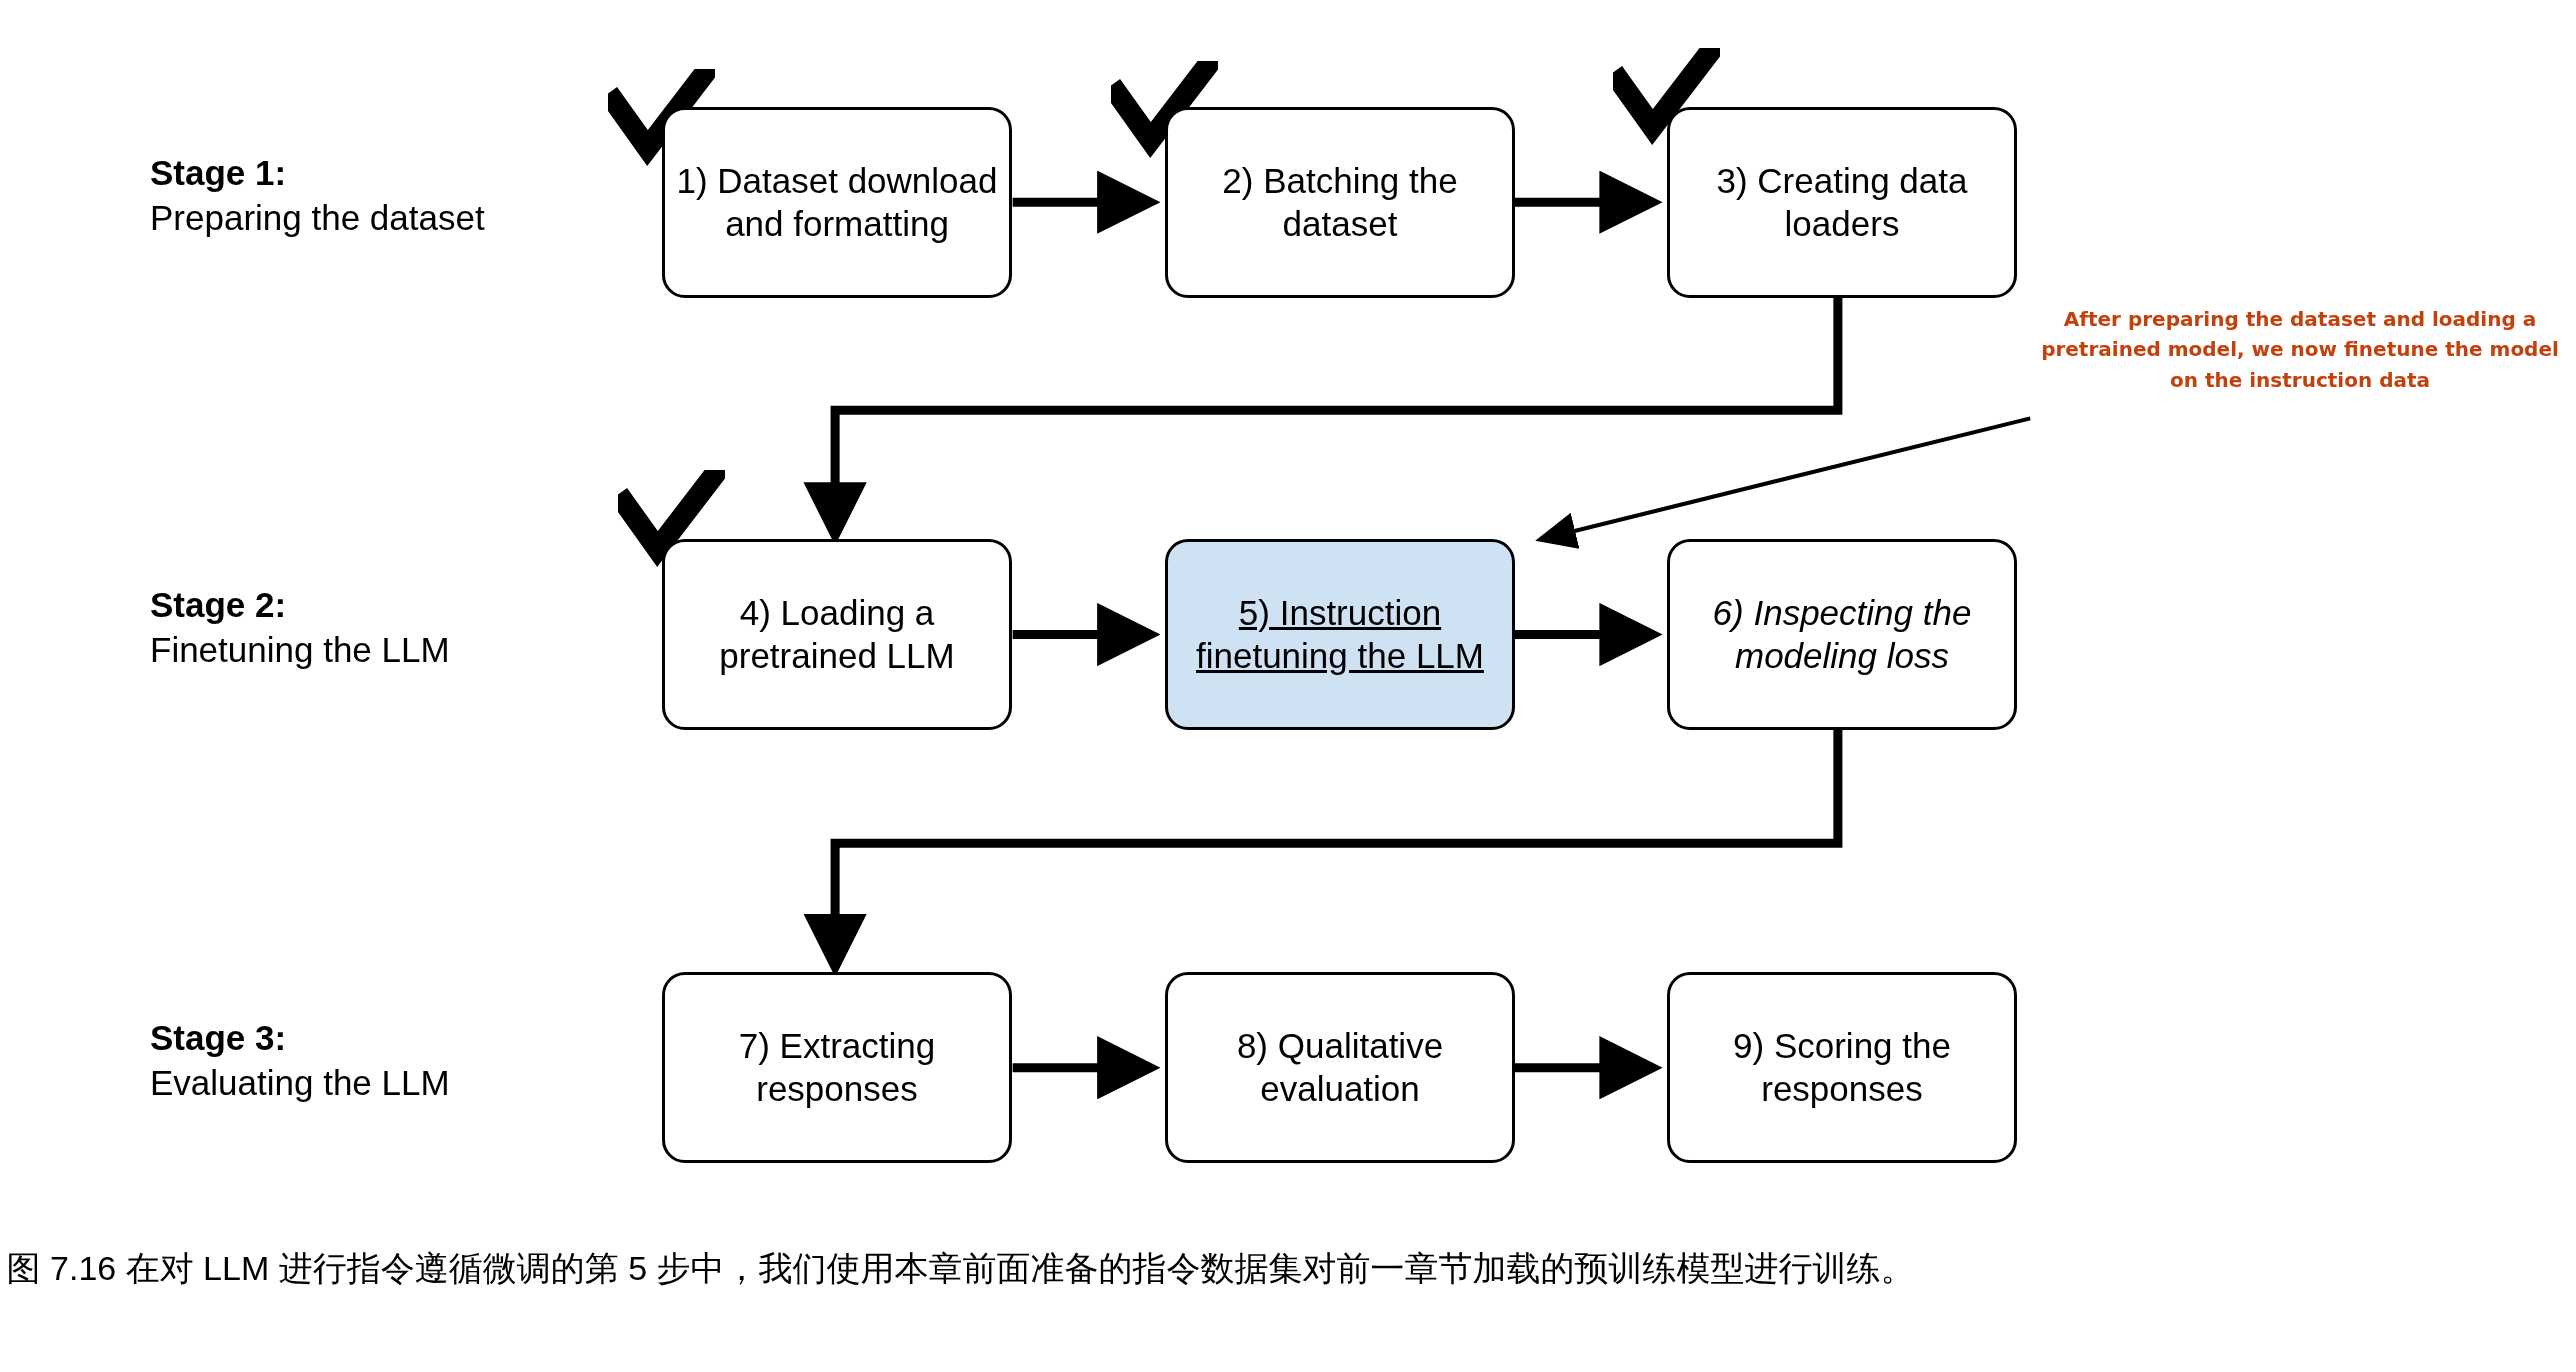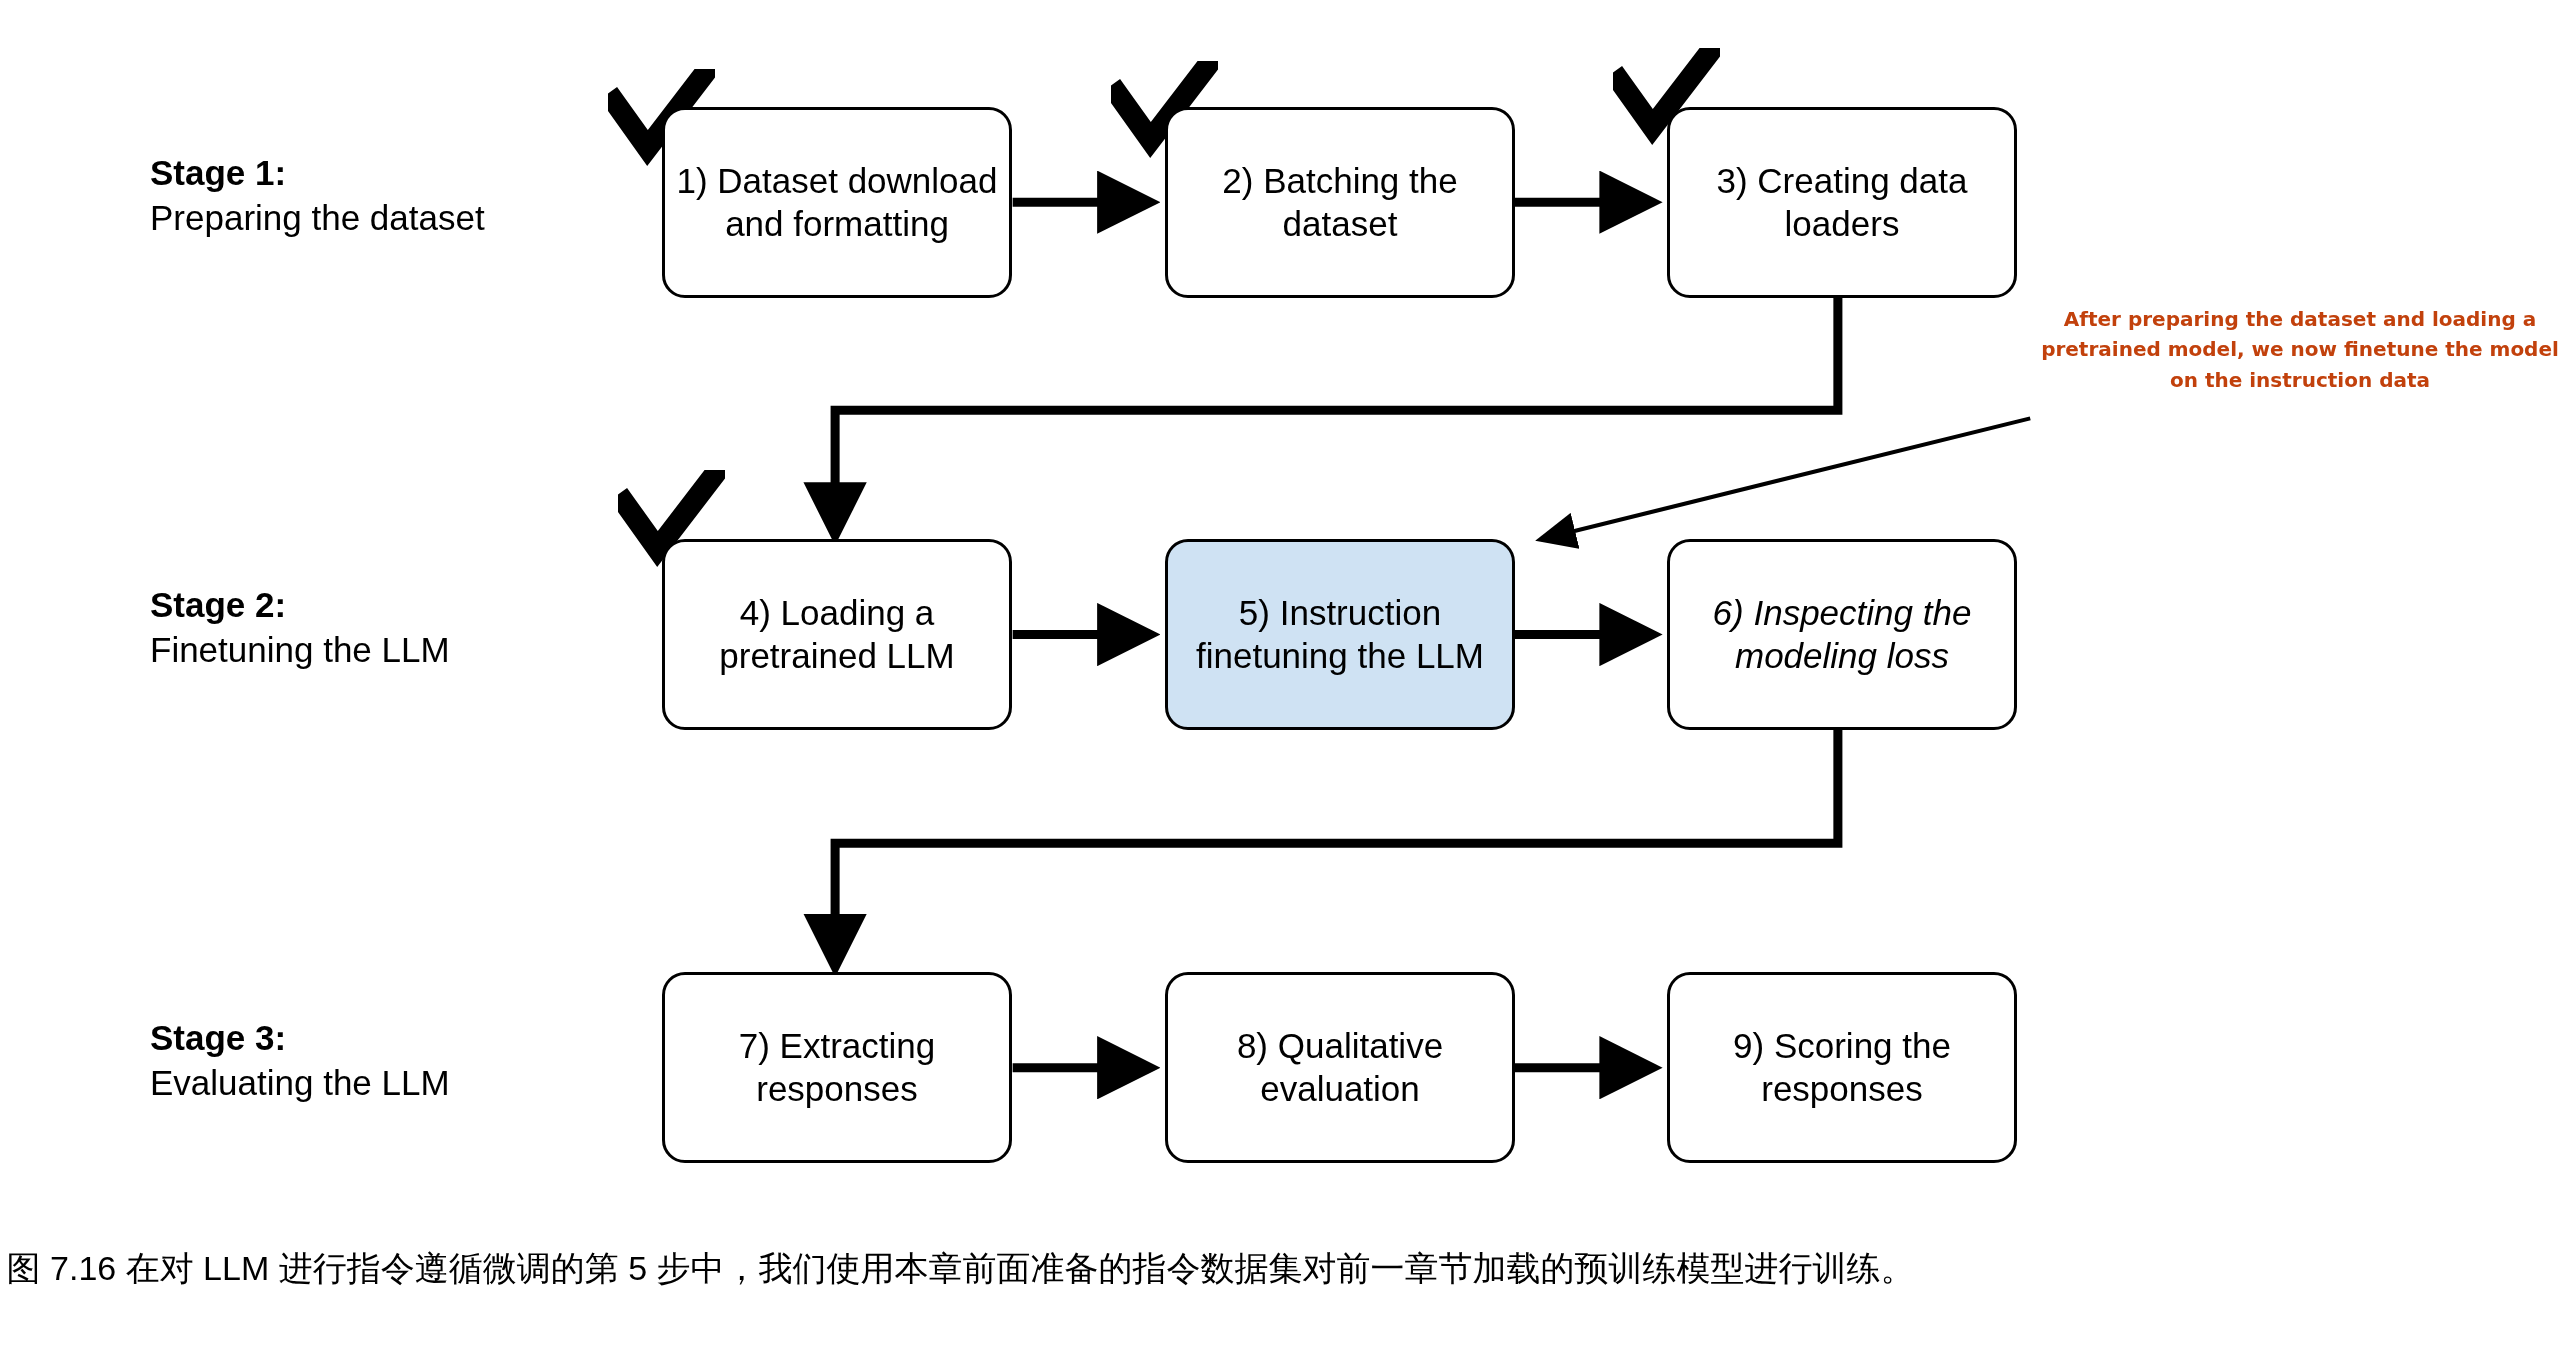--- a/index.html
+++ b/index.html
@@ -38,20 +38,21 @@
     align-items: center;
     justify-content: center;
     text-align: center;
     font-size: 35px;
     line-height: 1.22;
     color: #000000;
     padding: 6.6px 10px;
   }
   .node.highlight {
     background: #cfe2f3;
+    text-decoration: underline;
   }
   .stage-label {
     position: absolute;
     font-size: 35px;
     color: #000000;
     line-height: 1.28;
   }
   .stage-label .stage-title {
     font-weight: bold;
     display: block;

